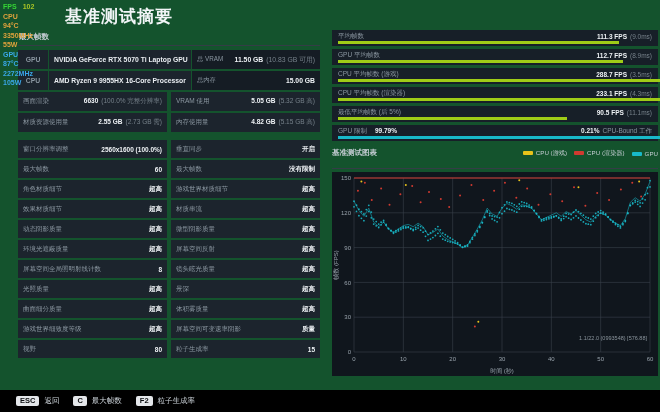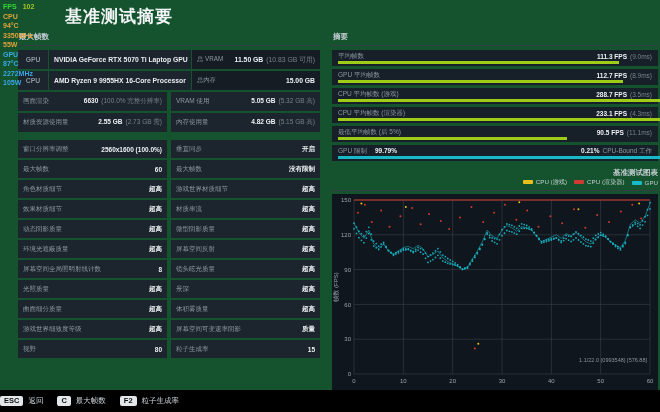--- a/index.html
+++ b/index.html
@@ -40,27 +40,27 @@
   .s-row{height:18px;margin-bottom:2px;background:#1c242d;display:flex;align-items:center;justify-content:space-between;padding:0 5px;font-size:6.5px;}
   .s-row .sv{color:#eef2f5;font-weight:bold;}
   
   .sum-row{position:relative;height:16px;margin-bottom:3px;background:#171f28;padding:2px 6px 0;font-size:6.5px;}
   .sum-top{display:flex;justify-content:space-between;align-items:center;}
   .bar{position:absolute;left:6px;bottom:2px;height:3px;background:var(--green);}
   .bar.cyan{background:var(--cyan);}
   .bound-left b{color:#eef2f5;margin-left:8px;}
   .bound-right b{color:#eef2f5;margin-right:3px;}
   
-  .chart-head{margin-top:7px;display:flex;justify-content:space-between;align-items:flex-end;border-bottom:1px solid #343d46;padding-bottom:3px;margin-bottom:3px;flex-direction:column;}
+  .chart-head{margin-top:7px;display:flex;justify-content:space-between;align-items:flex-end;border-bottom:1px solid #343d46;padding-bottom:10px;margin-bottom:3px;}
   .chart-head .ct{font-size:7.5px;color:#c4ccd3;font-weight:bold;}
   .legend{display:flex;align-items:center;gap:7px;font-size:6.2px;color:#c6ced4;}
   .legend .sw{display:inline-block;width:10px;height:4px;margin-right:3px;vertical-align:middle;border-radius:1px;}
   .chart-panel{background:#10161d;height:204px;}
   
-  .footer{position:absolute;left:0;bottom:0;width:660px;height:22px;background:#000;display:flex;align-items:center;}
+  .footer{position:absolute;left:0;bottom:0;width:660px;height:22px;background:#000;display:flex;align-items:center;padding-left:16px;}
   .key{background:#e4e7ea;color:#0c0e10;font-weight:bold;font-size:7.5px;padding:1.5px 4px;border-radius:2px;margin-right:5px;line-height:1;}
   .key-label{font-size:7.5px;color:#ccd3d9;margin-right:14px;font-family:Liberation Mono, monospace;}
 </style>
 </head>
 <body>
 
 <div class="screen">
 
   <div class="osd">
     <div>
@@ -208,21 +208,20 @@
           </div>
           <div class="s-row">
             <span class="dim">粒子生成率</span>
             <span class="sv">15</span>
           </div>
         </div>
     </div>
   </div>
 
   <div class="col-right">
-    <div class="sec-title">摘要</div>
     <div id="summary-rows">
         <div class="sum-row">
           <div class="sum-top">
             <span class="dim">平均帧数</span>
             <span class="val"><b>111.3 FPS</b><span class="note">(9.0ms)</span></span>
           </div>
           <div class="bar" style="width: 86.3%;"></div>
         </div>
         <div class="sum-row">
           <div class="sum-top">

